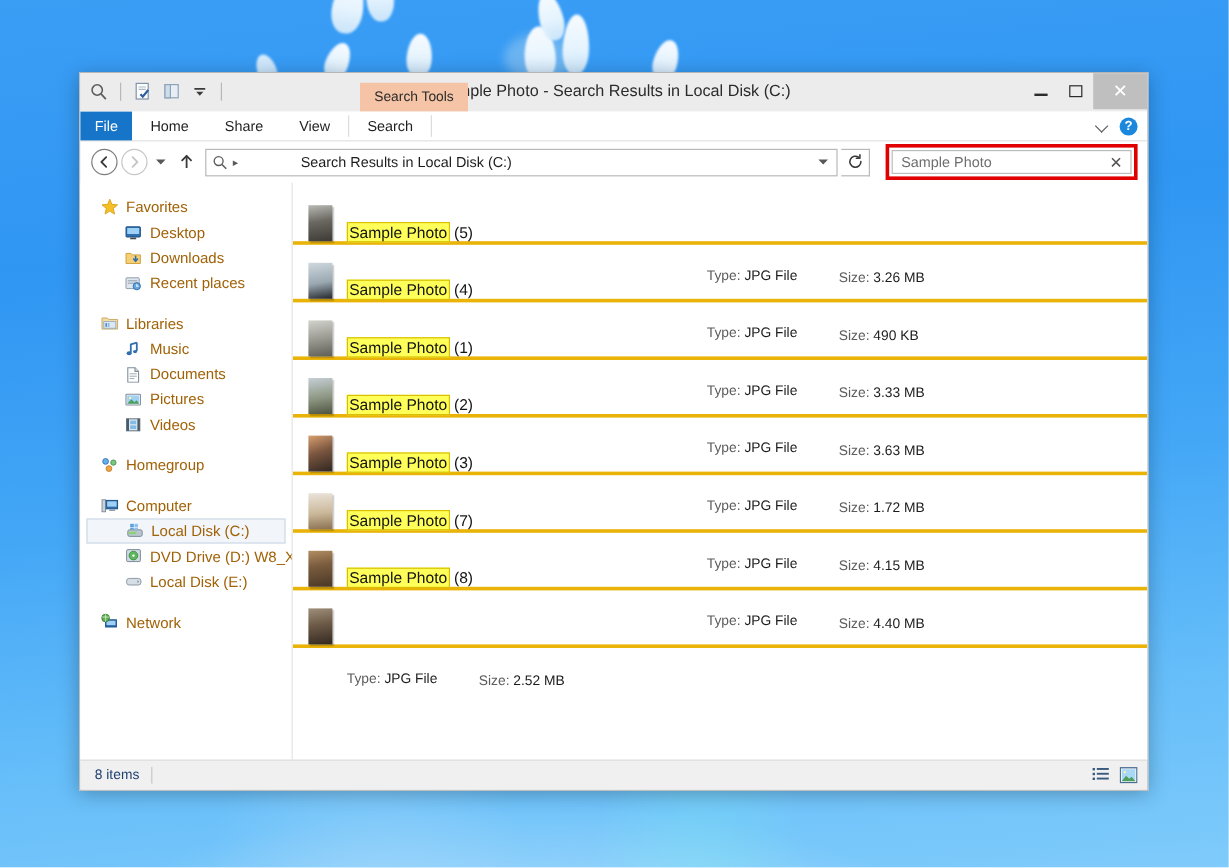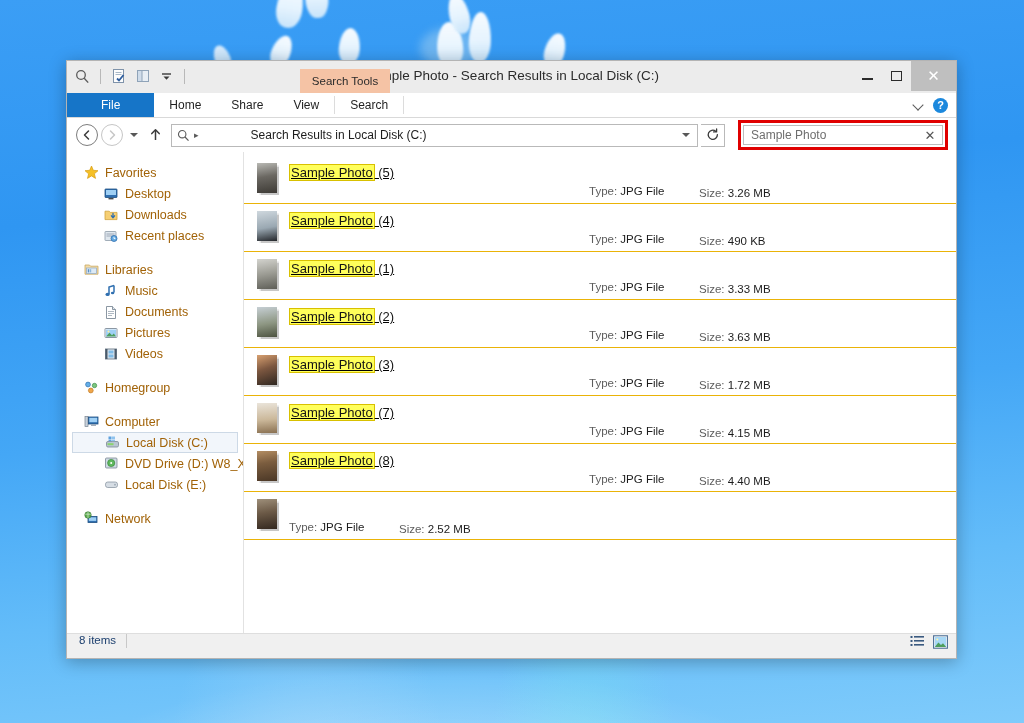--- a/index.html
+++ b/index.html
@@ -133,21 +133,21 @@
   .tab {
     padding: 0 15px;
     display: flex; align-items: center;
     font-size: 12px;
     color: #1f1f1f;
     white-space: nowrap;
   }
   .tab.file {
     background: #1675c8;
     color: #ffffff;
-    padding: 0 34px;
+    padding: 0 12px;
   }
   .tab-sep {
     width: 1px;
     background: #dcdcdc;
     margin: 3px 0;
   }
   .ribbon-right {
     position: absolute;
     right: 8px; top: 0; bottom: 0;
     display: flex; align-items: center; gap: 9px;
@@ -337,26 +337,25 @@
 
   
   .filelist {
     flex: 1 1 auto;
     background: #ffffff;
     overflow: hidden;
     padding-top: 4px;
   }
   .file-row {
     height: 48px;
-    border-bottom: 1px solid #eab308;
-    display: flex;
-    align-items: flex-start;
+    border-bottom: 3px solid #eab308;
+    display: flex;
+    align-items: flex-end;
     padding-top: 6px;
     position: relative;
-    text-decoration: underline;
   }
   .thumb-cell {
     width: 45px;
     flex: 0 0 auto;
     display: flex;
     justify-content: center;
     padding-top: 1px;
   }
   .thumb {
     width: 20px;
@@ -401,21 +400,21 @@
   }
   .meta-size b { color: #1c1c1c; font-weight: normal; }
 
   
   .statusbar {
     height: 25px;
     flex: 0 0 auto;
     background: #f0f0f0;
     border-top: 1px solid #dedede;
     display: flex;
-    align-items: flex-start;
+    align-items: center;
     padding: 0 7px 0 12px;
     font-size: 11.5px;
     color: #1c3f6e;
   }
   .status-sep {
     width: 1px; height: 14px;
     background: #c8c8c8;
     margin-left: 10px;
   }
   .view-btns {

